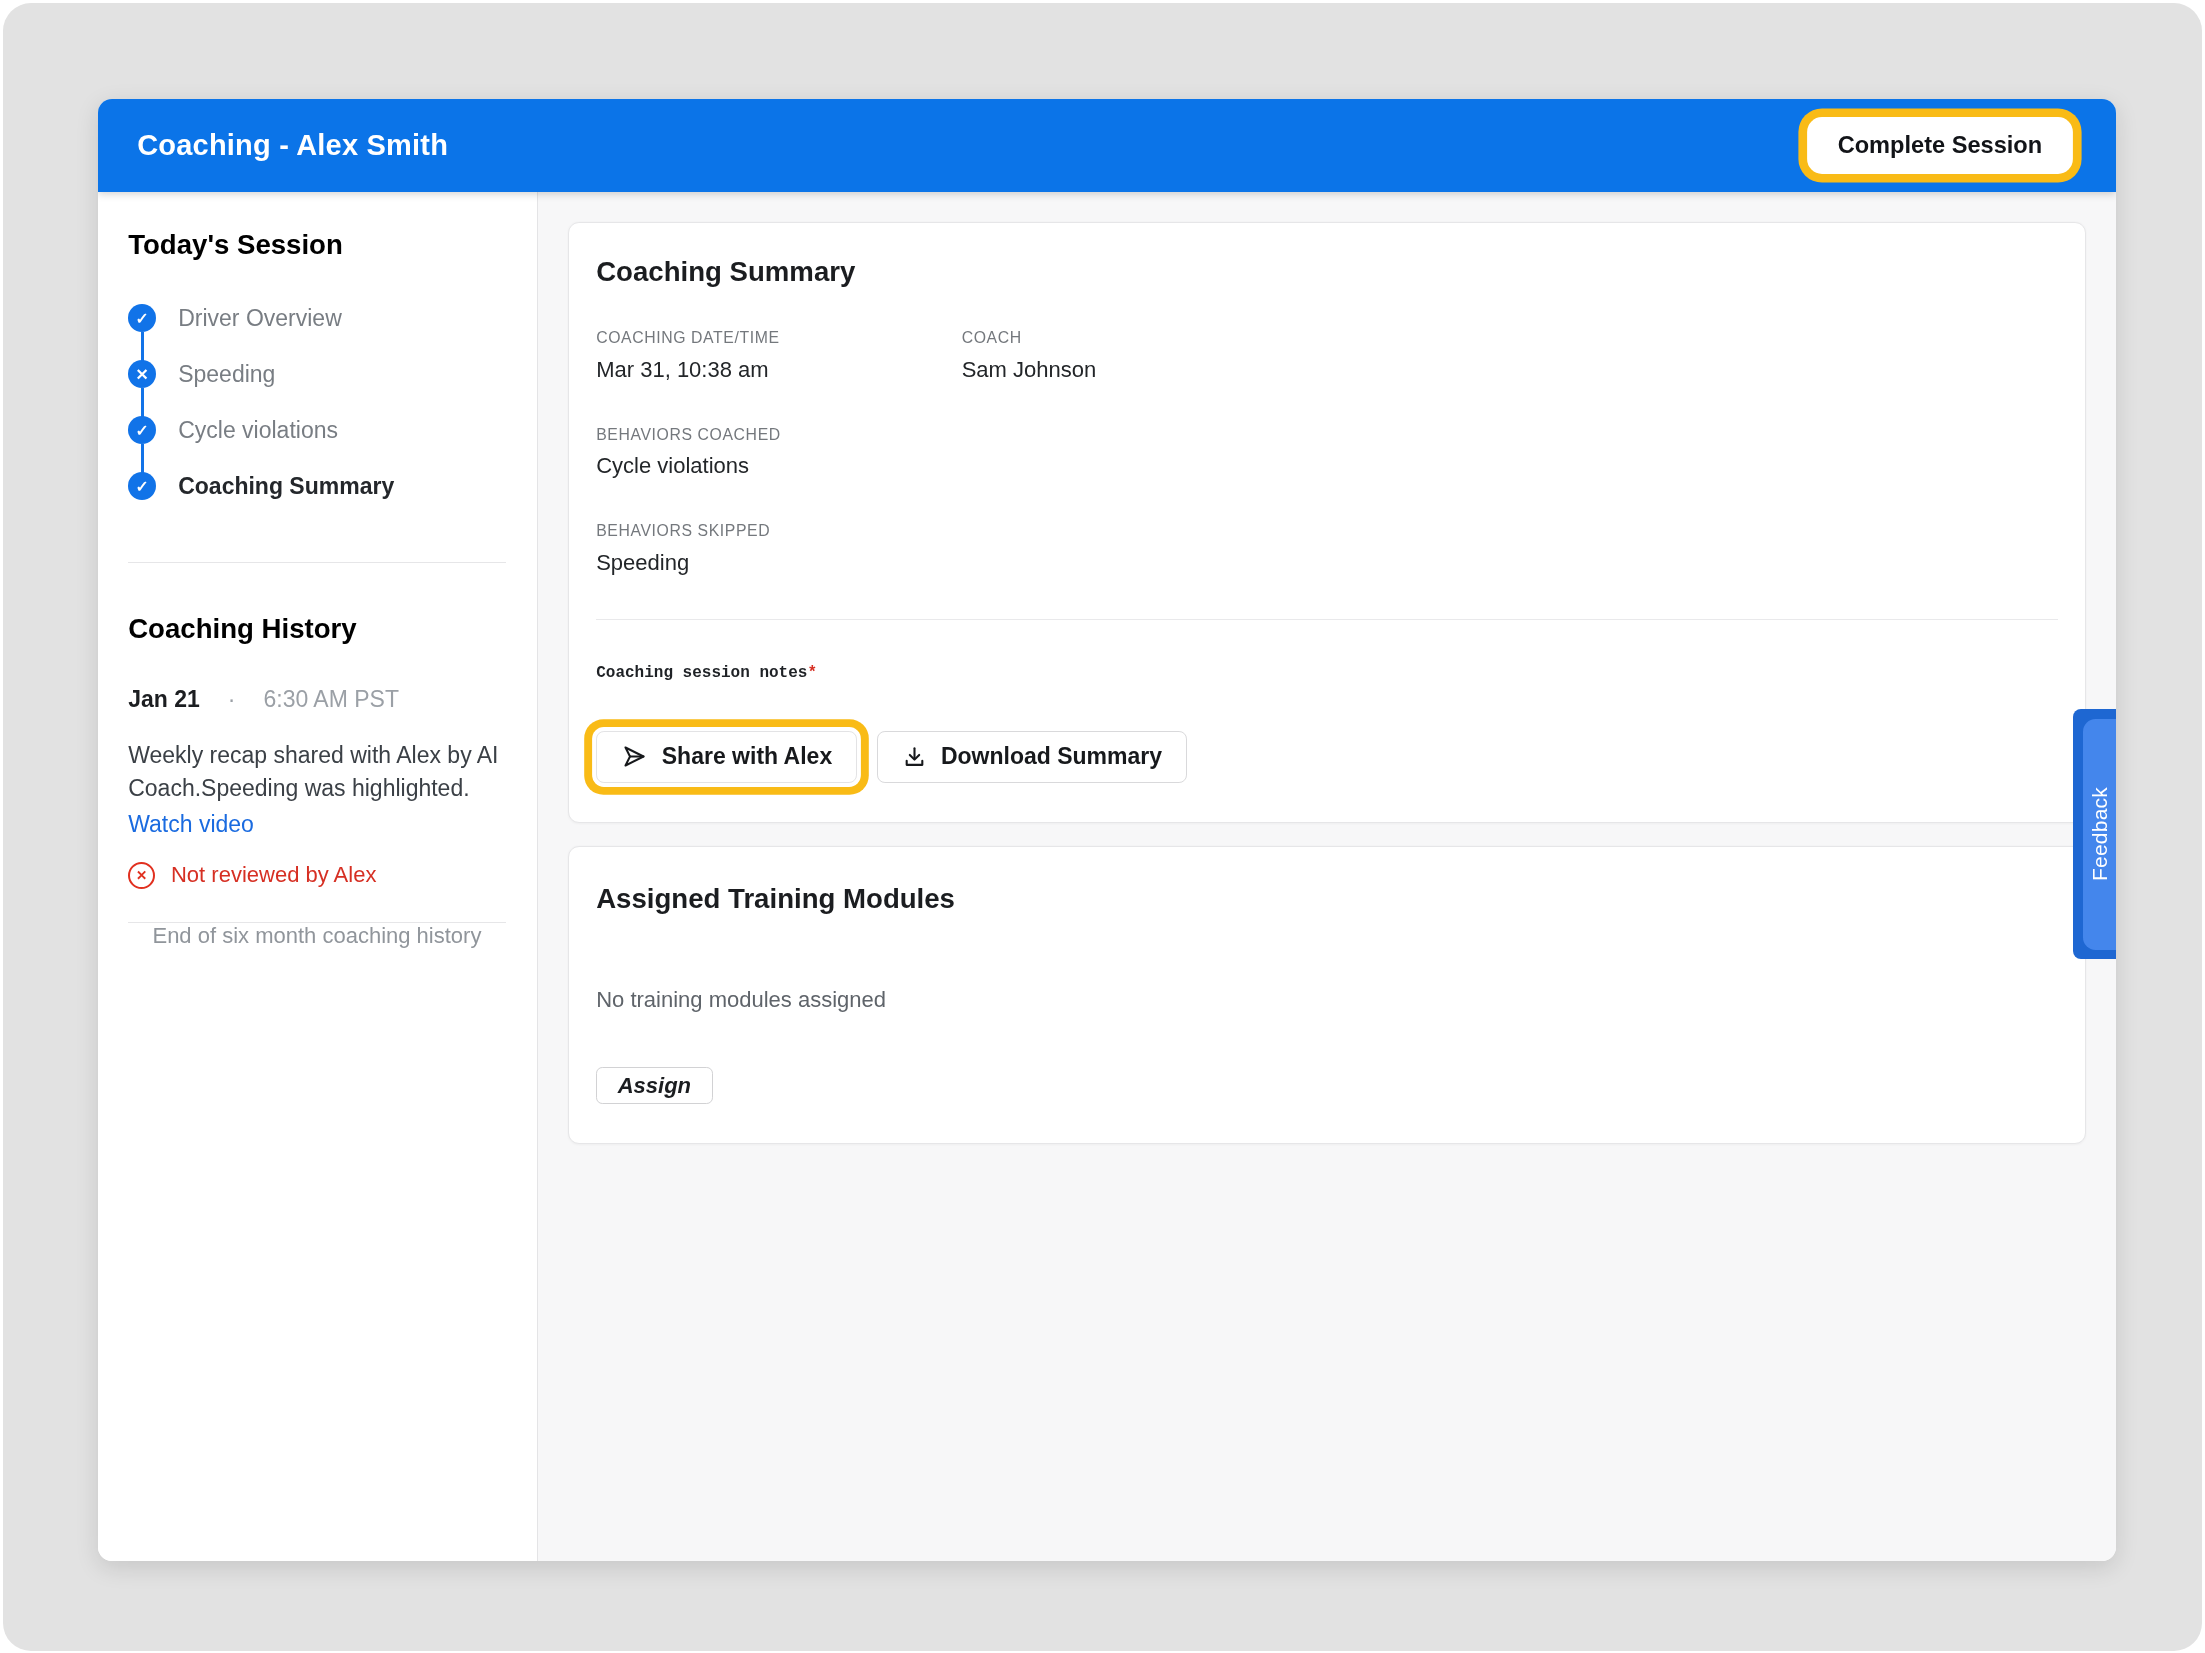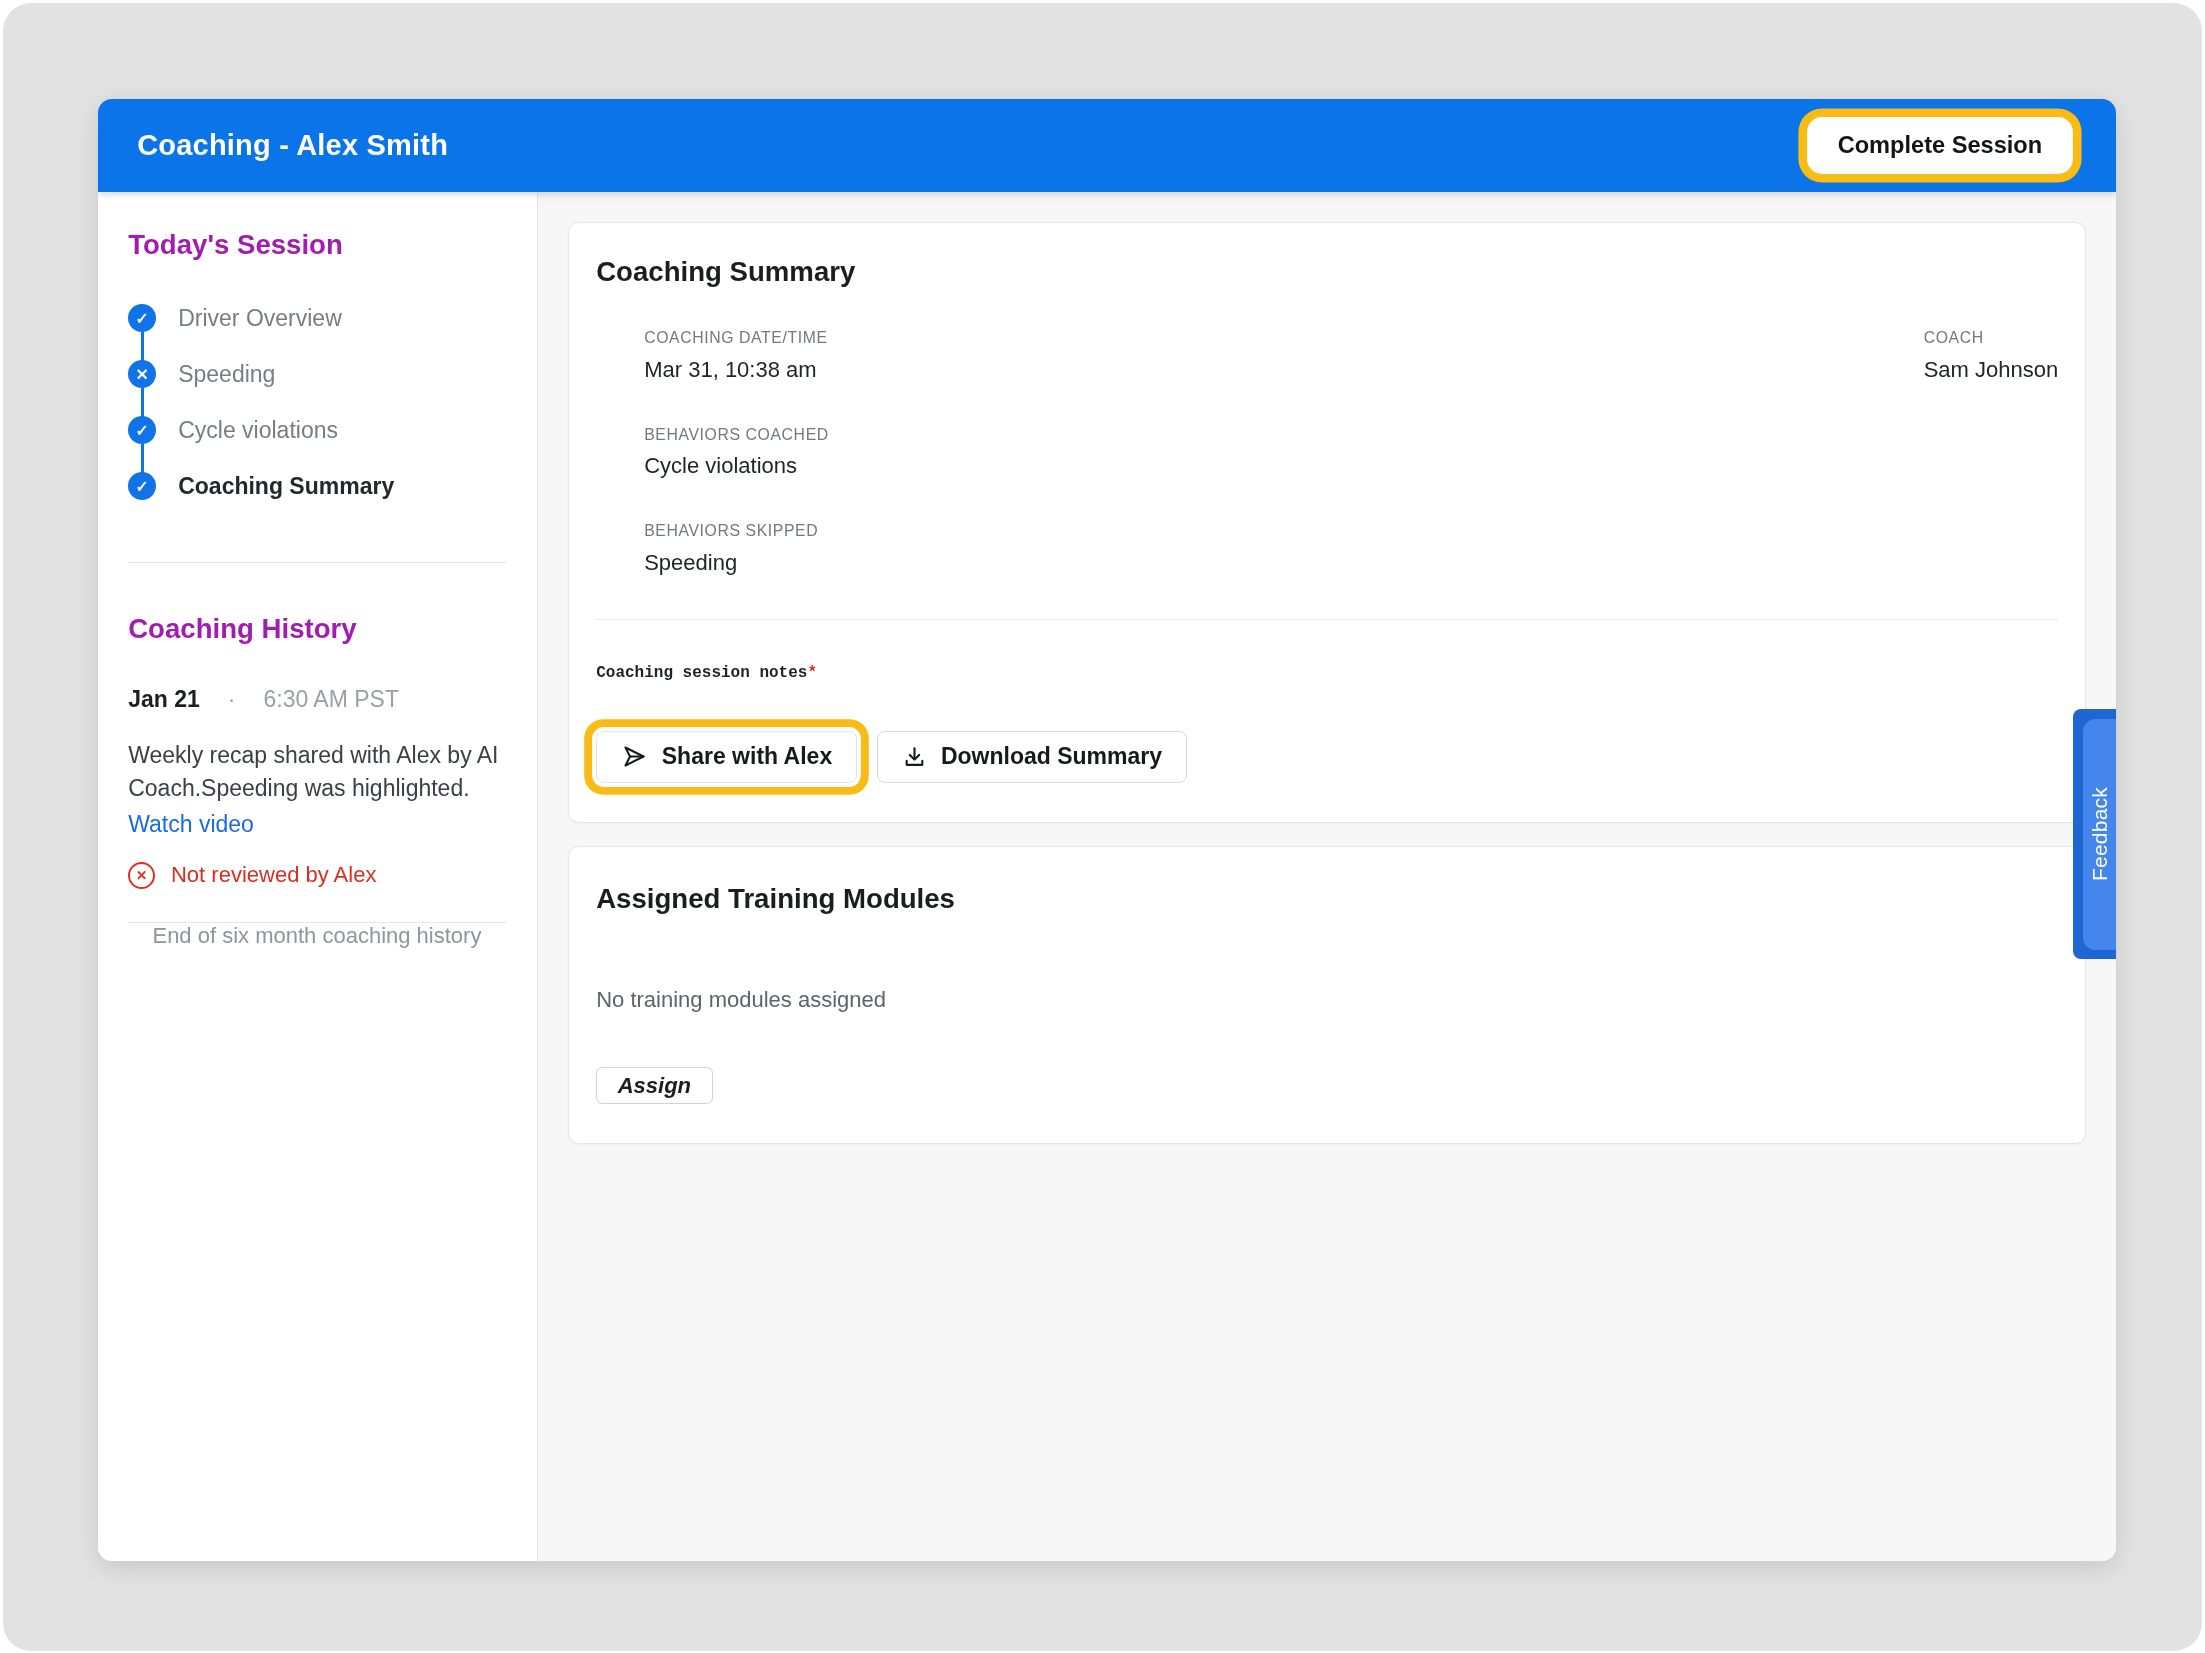--- a/index.html
+++ b/index.html
@@ -20,21 +20,21 @@
   .btn-complete { background:#ffffff; border:none; border-radius:11px; height:49px;
                   padding:0 27px; font-family:"Liberation Sans",sans-serif;
                   font-size:23.6px; font-weight:700; color:#121418; cursor:pointer;
                   box-shadow:0 0 0 3.9px #ffffff, 0 0 0 12.6px #f9bb16; }
 
   .body-row { position:absolute; top:93px; left:0; right:0; bottom:0; display:flex; }
 
   
   .sidebar { width:440px; flex:none; background:#ffffff; border-right:0.8px solid #e4e4e6;
              box-sizing:border-box; padding:36px 31.5px 0 30px; }
-  .side-h { font-size:27.6px; font-weight:700; color:#a21caf; margin:0; line-height:33px; }
+  .side-h { font-size:27.6px; font-weight:700; color:#000000; margin:0; line-height:33px; }
   .stepper { list-style:none; margin:43px 0 0; padding:0; }
   .step { display:flex; align-items:center; height:28px; margin-bottom:28px; position:relative; }
   .step:last-child { margin-bottom:0; }
   .step:not(:last-child)::before { content:""; position:absolute; left:12.6px; top:27.6px;
                                    width:3.2px; height:30px; background:#1173e8; }
   .dot { width:28px; height:28px; border-radius:50%; background:#1173e8; color:#fff;
          display:flex; align-items:center; justify-content:center; font-size:15.8px;
          font-weight:700; flex:none; }
   .step-label { margin-left:22px; font-size:23px; color:#787d83; }
   .step.active .step-label { color:#24272b; font-weight:700; }
@@ -55,21 +55,21 @@
   .side-hr2 { border:none; border-top:0.8px solid #e6e6e8; margin:33px 0 0; }
   .end-note { text-align:center; font-size:22px; color:#90959b; }
 
   
   .main { flex:1; background:#f7f7f8; box-sizing:border-box; padding:0 30px; position:relative; }
   .card { background:#ffffff; border:0.8px solid #e6e6e8; border-radius:11px;
           box-shadow:0 0.8px 2.4px rgba(0,0,0,.04); box-sizing:border-box; }
   .card-summary { margin-top:30px; padding:33px 27px 39px; }
   .card-title { font-size:27.6px; font-weight:700; color:#1b1d20; margin:0 0 41px; }
 
-  .fields { display:grid; grid-template-columns:1fr;margin-left:48px; }
+  .fields { display:grid; grid-template-columns:1fr 1fr 1fr 1fr; }
   .field { margin-bottom:43px; }
   .field.col1 { grid-column:1; }
   .field.col2 { grid-column:2; grid-row:1; }
   .f-label { font-size:15.8px; letter-spacing:0.6px; color:#74787d; margin-bottom:9.5px; }
   .f-value { font-size:22px; color:#232629; }
 
   .card-div { border:none; border-top:0.8px solid #e9e9eb; margin:0 0 44px; }
 
   .notes-label { font-size:16px; font-weight:700; color:#1f2226;font-family:Liberation Mono, monospace; }
   .req { color:#d62f23; font-weight:700; }

